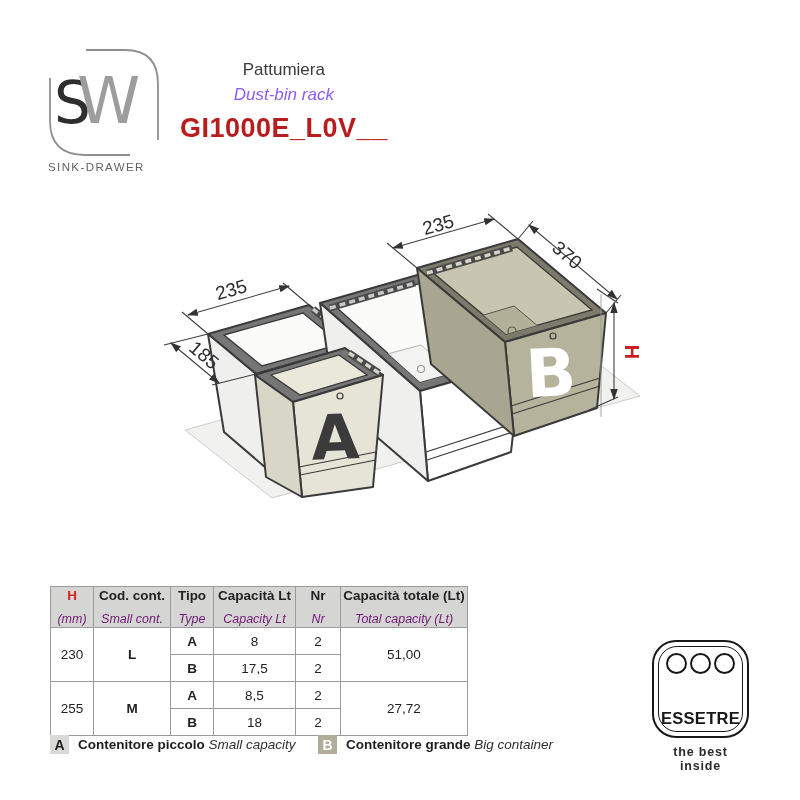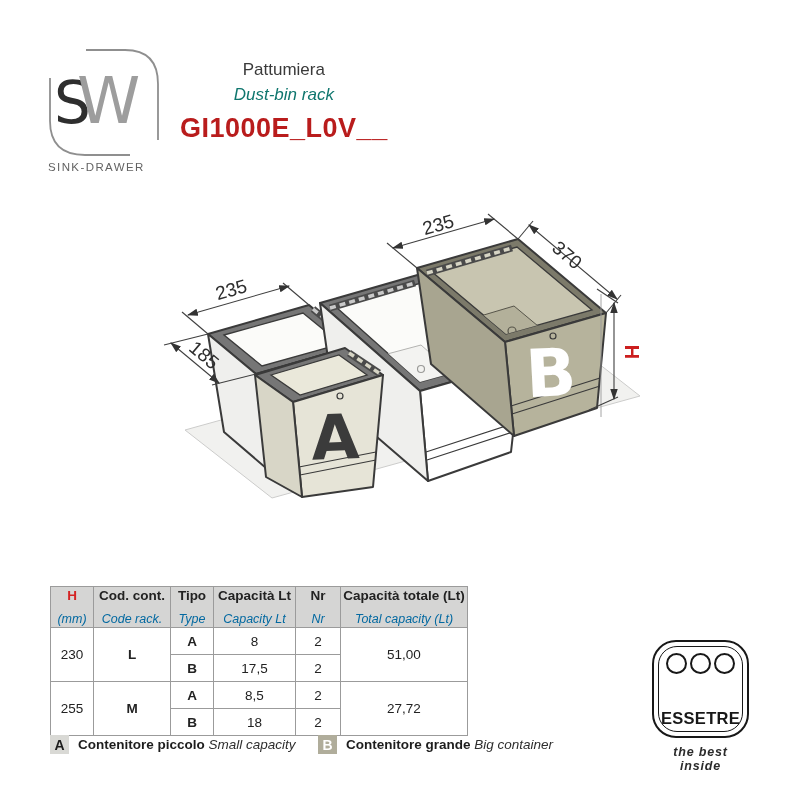--- a/index.html
+++ b/index.html
@@ -12,37 +12,37 @@
   .logo .s{position:absolute;left:6px;top:30px;font-family:"DejaVu Sans",sans-serif;
            font-size:58px;line-height:1;color:#2e2e2e;}
   .logo .w{position:absolute;left:29px;top:25px;font-family:"DejaVu Sans",sans-serif;
            font-size:64px;line-height:1;color:#9d9d9d;}
   .logo .caption{position:absolute;left:0;top:117px;width:118px;text-align:left;
            font-size:11.5px;letter-spacing:1.4px;color:#636363;}
 
   
   .titleblock{position:absolute;left:180px;top:60px;text-align:center;}
   .t-it{font-size:17px;color:#3a3a3a;}
-  .t-en{font-size:17px;color:#0f766e;font-style:italic;margin-top:5px;}
+  .t-en{font-size:17px;color:#8b5cf6;font-style:italic;margin-top:5px;}
   .t-code{font-size:27px;color:#b91c1c;font-weight:bold;letter-spacing:.5px;margin-top:8px;}
 
   
   .drawing{position:absolute;left:0;top:0;}
   .dimtxt{font-size:19px;fill:#2e2e2e;font-family:"Liberation Sans",sans-serif;}
   .dimtxt-h{font-size:20px;font-weight:bold;fill:#cc1e1e;font-family:"Liberation Sans",sans-serif;}
   .binletter{font-family:"DejaVu Sans",sans-serif;font-weight:bold;}
 
   
   .spec{position:absolute;left:50px;top:586px;border-collapse:collapse;table-layout:fixed;}
   .spec th,.spec td{border:1px solid #9b9b9b;text-align:center;vertical-align:middle;padding:0 2px;}
   .spec th{background:#d5d5d4;height:40px;font-weight:normal;}
   .spec td{height:26px;font-size:13.5px;color:#222;}
   .spec .hmain{font-size:13.5px;font-weight:bold;color:#222;}
   .spec .hmain.red{color:#d42424;}
-  .spec .hsub{font-size:12.5px;font-style:italic;color:#0369a1;margin-top:9px;}
+  .spec .hsub{font-size:12.5px;font-style:italic;color:#701a75;margin-top:9px;}
   .spec td.b{font-weight:bold;}
 
   
   .legend-item{position:absolute;top:735px;display:flex;align-items:center;}
   .badge{width:19px;height:19px;display:flex;align-items:center;justify-content:center;
          font-size:14px;font-weight:bold;}
   .badge-a{background:#d9d9d5;color:#1d1d1d;}
   .badge-b{background:#b0ad9b;color:#ffffff;}
   .legend-text{margin-left:9px;font-size:13.5px;color:#1d1d1d;}
   .legend-text .it{font-weight:bold;}
@@ -52,21 +52,21 @@
   .essetre{position:absolute;left:652px;top:640px;width:97px;}
   .ess-box{width:97px;height:98px;border:2.5px solid #181818;border-radius:24px;
            box-sizing:border-box;display:flex;align-items:center;justify-content:center;}
   .ess-inner{width:85px;height:86px;border:1.5px solid #181818;border-radius:19px;
            box-sizing:border-box;display:flex;flex-direction:column;align-items:center;justify-content:center;gap:30px;}
   .ess-circles{display:flex;gap:3px;margin-top:2px;}
   .ess-circles span{width:21px;height:21px;border:2.3px solid #181818;border-radius:50%;
            box-sizing:border-box;display:block;}
   .ess-name{font-size:16.5px;font-weight:bold;color:#181818;letter-spacing:.3px;margin-top:5px;}
   .ess-tagline{margin-top:7px;text-align:center;font-size:12.5px;font-weight:bold;
-           color:#2b2b2b;letter-spacing:.8px;font-style:italic;}
+           color:#2b2b2b;letter-spacing:.8px;}
 </style>
 </head>
 <body>
 
 <div class="page">
 
   <div class="logo">
     <svg width="118" height="118" viewBox="0 0 118 118">
       <path d="M38,6 H77 Q110,6 110,40 V96" fill="none" stroke="#8f8f8f" stroke-width="1.8"></path>
       <path d="M2,34 V77 Q2,111 37,111 H82" fill="none" stroke="#8f8f8f" stroke-width="1.8"></path>
@@ -191,21 +191,21 @@
         <col style="width:127px">
     </colgroup>
     <thead>
       <tr>
         <th>
           <div class="hmain red">H</div>
           <div class="hsub">(mm)</div>
           </th>
         <th>
           <div class="hmain">Cod. cont.</div>
-          <div class="hsub">Code rack.</div>
+          <div class="hsub">Small cont.</div>
           </th>
         <th>
           <div class="hmain">Tipo</div>
           <div class="hsub">Type</div>
           </th>
         <th>
           <div class="hmain">Capacità Lt</div>
           <div class="hsub">Capacity Lt</div>
           </th>
         <th>

